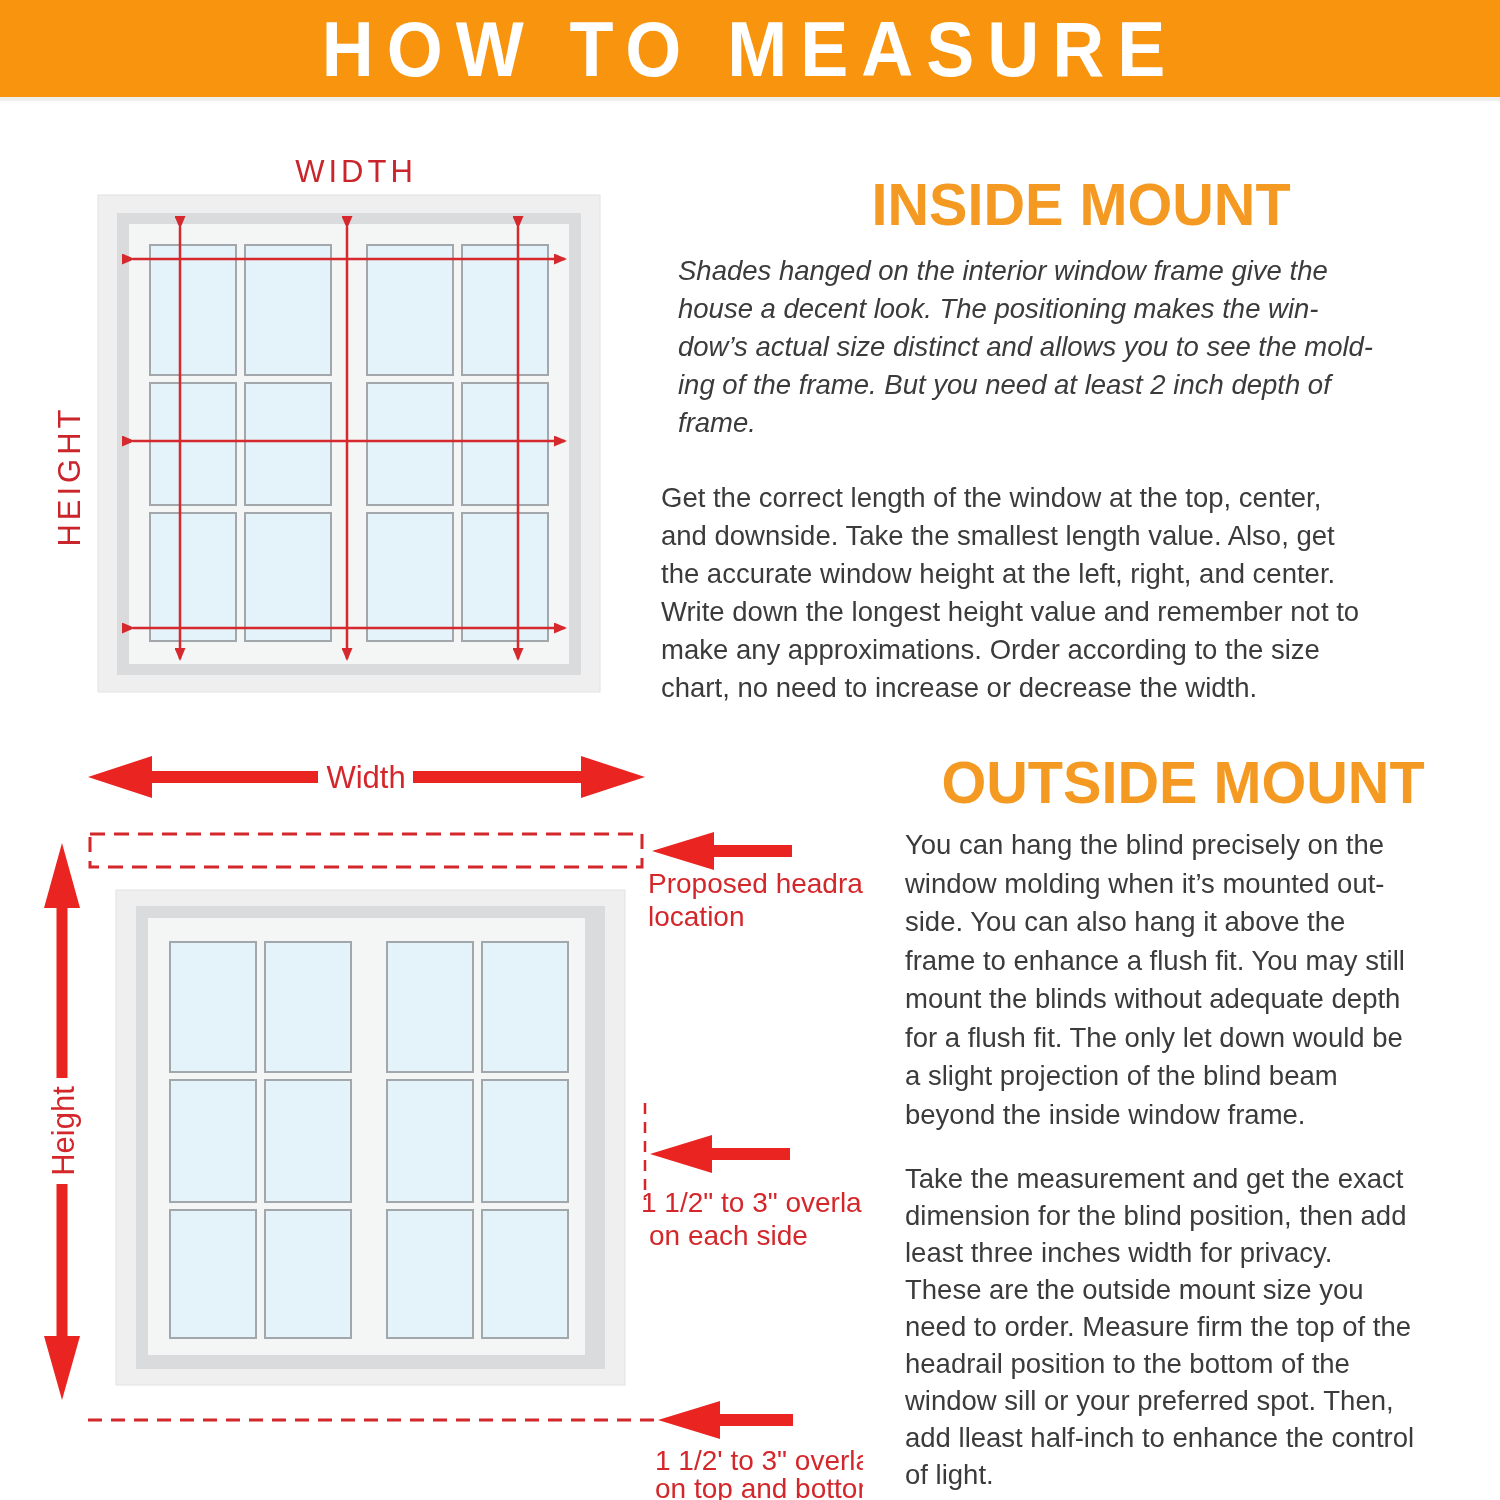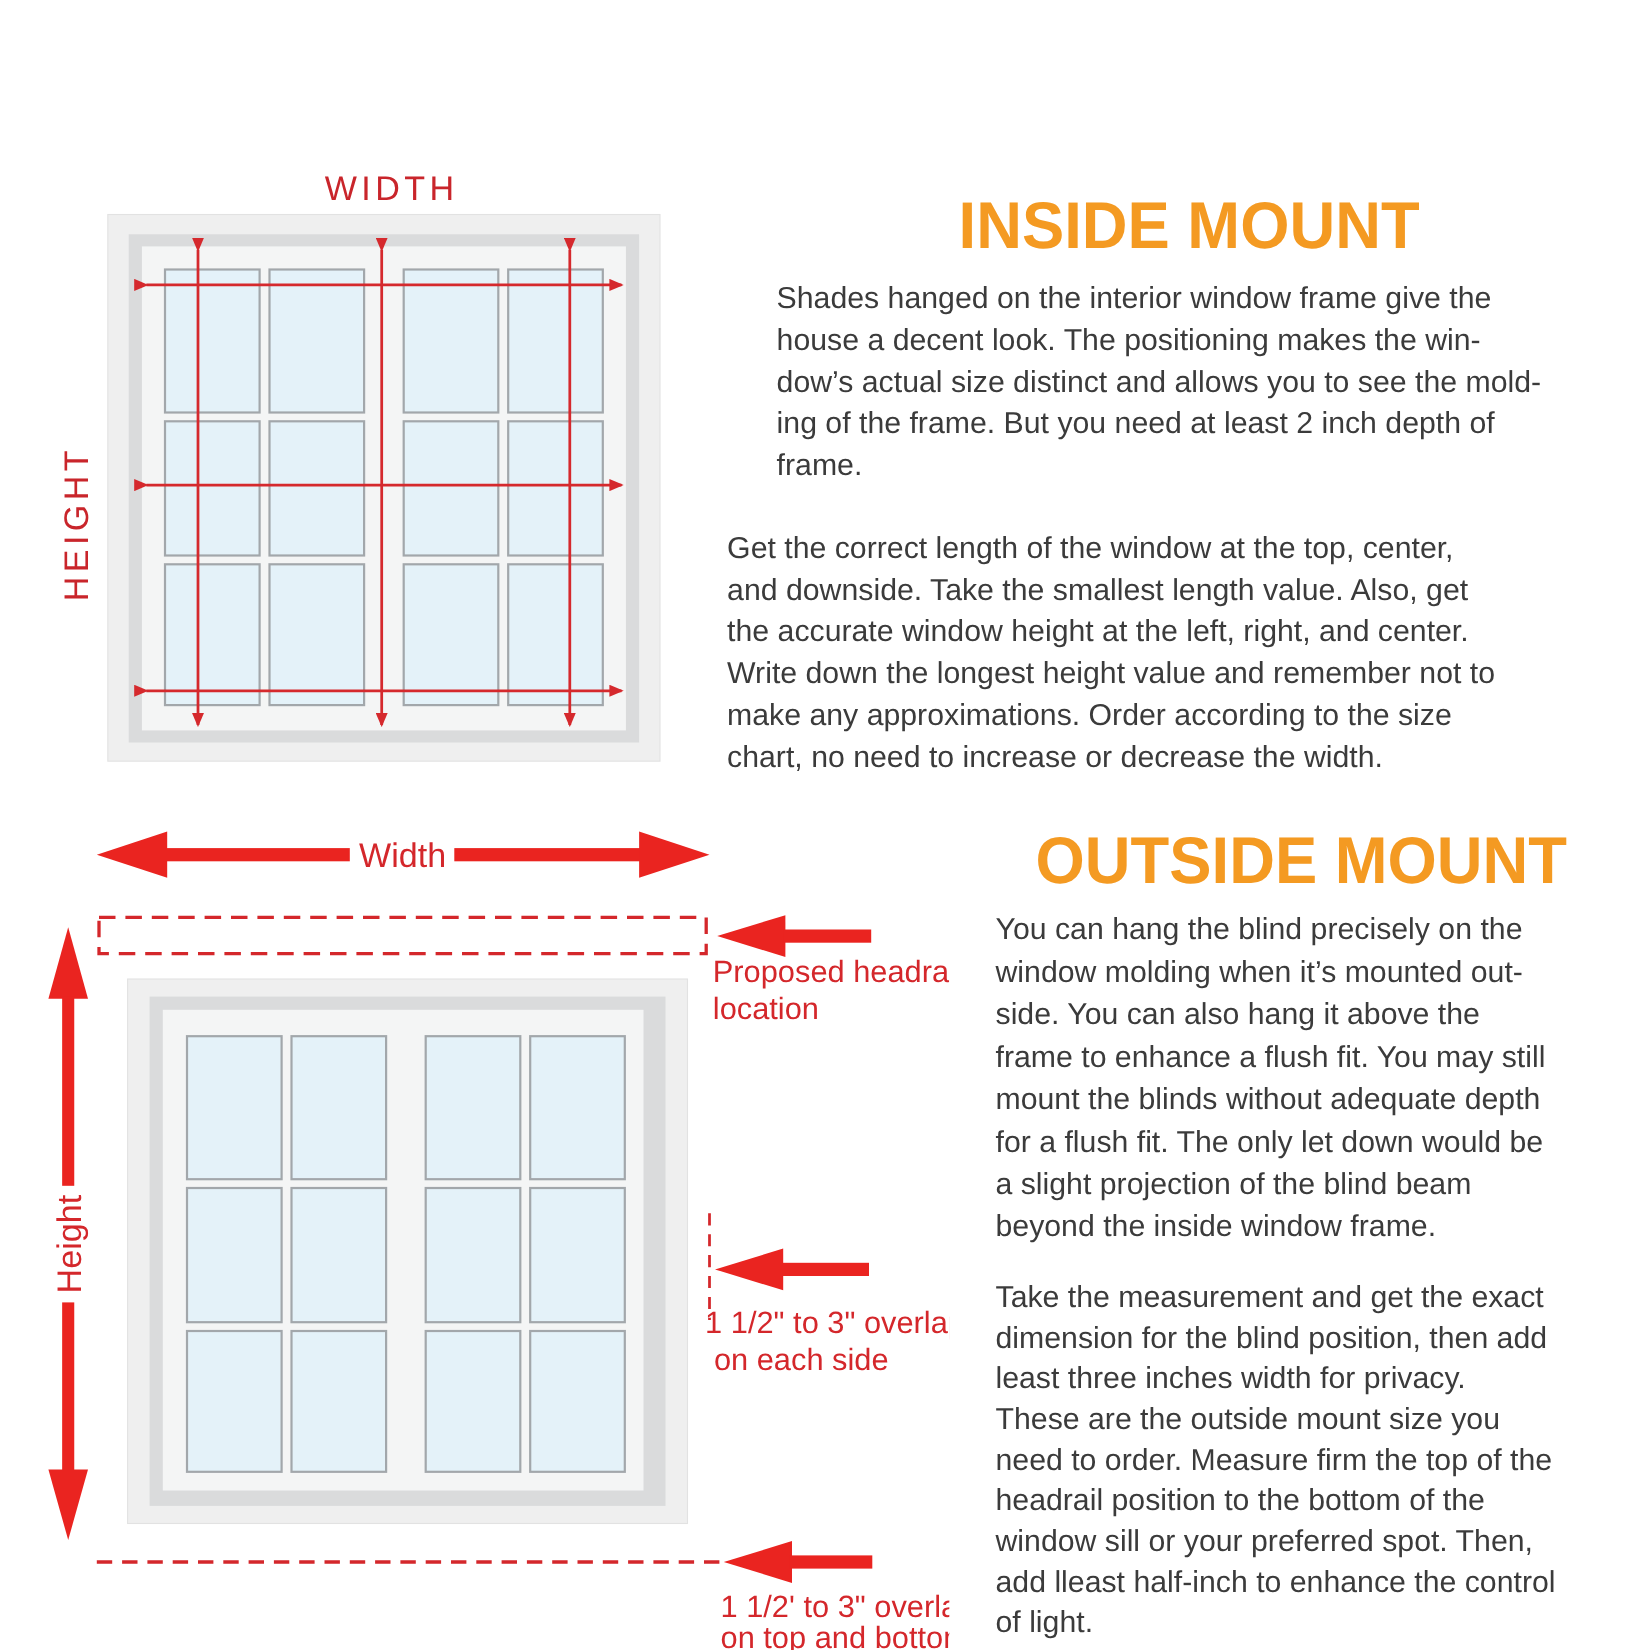--- a/index.html
+++ b/index.html
@@ -21,21 +21,21 @@
   .section-heading{
     position:absolute;text-align:center;font-weight:700;color:#F49A22;
     font-size:60px;letter-spacing:0px;white-space:nowrap;transform:scaleX(.96);
   }
   .heading-inside{left:700px;top:170px;width:762px;}
   .heading-outside{left:900px;top:748px;width:566px;}
   .body-par{
     position:absolute;color:#3b3b3b;font-size:27.5px;white-space:pre-line;
     letter-spacing:0px;
   }
-  .par-inside-1{left:706px;top:252px;width:780px;line-height:38px;}
+  .par-inside-1{left:678px;top:252px;width:780px;line-height:38px;font-style:italic;}
   .par-inside-2{left:661px;top:479px;width:780px;line-height:38px;}
   .par-outside-1{left:905px;top:826px;width:600px;line-height:38.5px;}
   .par-outside-2{left:905px;top:1160px;width:600px;line-height:37px;}
 
   .diagram-svg{position:absolute;}
   #top-diagram{left:30px;top:128px;}
   #bottom-diagram{left:18px;top:742px;}
 
   
   .red-caps-label{
@@ -47,20 +47,23 @@
   }
   .red-big-label{
     font-family:"Liberation Sans", sans-serif;font-size:31px;fill:#D4272B;
   }
 </style>
 </head>
 <body>
 
 <div id="stage">
 
+  <div class="banner">
+    <span class="banner-title">HOW TO MEASURE</span>
+  </div>
 
   <svg id="top-diagram" class="diagram-svg" width="660" height="592" viewBox="30 128 660 592">
     <defs>
       <marker id="ahT" markerWidth="13" markerHeight="11" refX="11" refY="5.5" orient="auto" markerUnits="userSpaceOnUse">
         <path d="M0,0 L13,5.5 L0,11 z" fill="#D5292D"></path>
       </marker>
       <g id="sashT">
         <rect x="0" y="0" width="86" height="130" fill="#E4F2F9" stroke="#A2A7AB" stroke-width="2"></rect>
         <rect x="95" y="0" width="86" height="130" fill="#E4F2F9" stroke="#A2A7AB" stroke-width="2"></rect>
         <rect x="0" y="138" width="86" height="122" fill="#E4F2F9" stroke="#A2A7AB" stroke-width="2"></rect>

